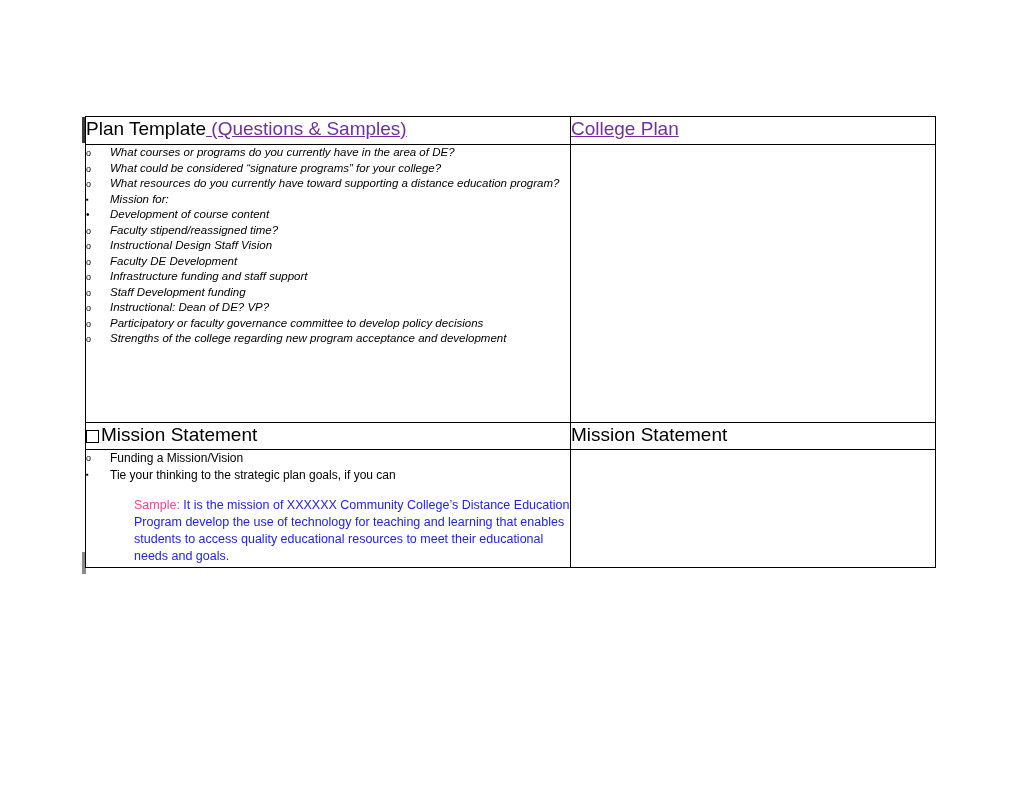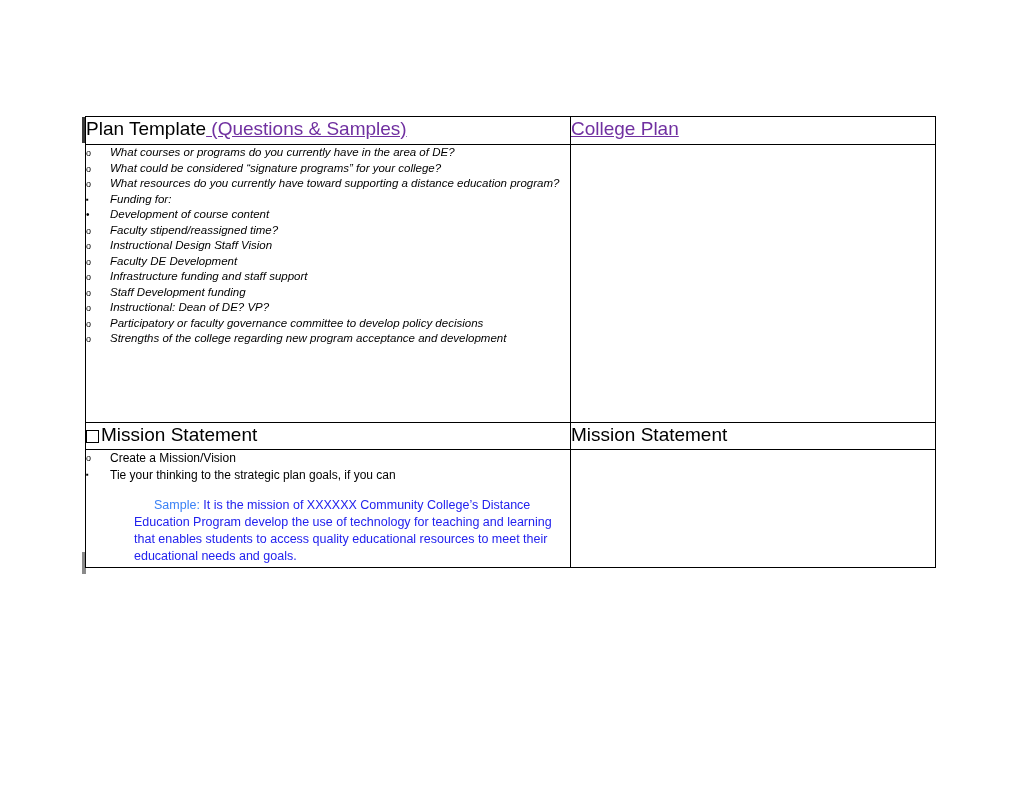--- a/index.html
+++ b/index.html
@@ -138,21 +138,21 @@
   li.item.upright { font-style: normal; font-size: 12px; line-height: 17px; }
   .ms-lvl1 { margin-left: 53px; }
   .ms-lvl2 { margin-left: 50px; margin-top: 12px; }
 
   .sample-para {
     margin: 13px 0 0 48px;
     font-size: 12.5px;
     line-height: 17px;
     color: #2222ee;
   }
-  .sample-label { color: #3b82f6; margin-left: 20px; }
+  .sample-label { color: #ec4899; }
   .underline-seg { }
 </style>
 </head>
 <body>
 
 <div id="page">
 
   <div class="changebar" style="left:82px; top:117px; height:26px;"></div>
   <div class="changebar grey" style="left:82px; top:552px; height:22px;"></div>
 
@@ -185,21 +185,21 @@
               <span class="mark mark-circle">o</span>
               <span>What could be considered “signature programs” for your college?</span>
             </li>
             <li class="item ind1">
               <span class="mark mark-circle">o</span>
               <span>What resources do you currently have toward supporting a distance education program?</span>
             </li>
 
             <li class="item ind2">
               <span class="mark mark-square">▪</span>
-              <span>Funding for:</span>
+              <span>Mission for:</span>
             </li>
 
             <li class="item ind3">
               <span class="mark mark-disc">•</span>
               <span>Development of course content</span>
             </li>
 
             <li class="item ind4">
               <span class="mark mark-circle">o</span>
               <span>Faculty stipend/reassigned time?</span>
@@ -253,21 +253,21 @@
         <td class="section-cell-right">
           <div class="section-right-text">Mission Statement</div>
         </td>
       </tr>
 
       <tr>
         <td class="body-cell mission">
           <ul class="lvl">
             <li class="item upright ms-lvl1">
               <span class="mark mark-circle">o</span>
-              <span>Create a Mission/Vision</span>
+              <span>Funding a Mission/Vision</span>
             </li>
             <li class="item upright ms-lvl2">
               <span class="mark mark-square">▪</span>
               <span>Tie your thinking to the strategic plan goals, if you can</span>
             </li>
           </ul>
 
           <p class="sample-para"><span class="sample-label">Sample:</span><span> It is the mission of XXXXXX Community College’s Distance Education </span><span class="underline-seg">Program </span><span>develop the use of technology for teaching and learning that enables students to access quality educational resources to meet their educational needs and goals.</span></p>
         </td>
 

